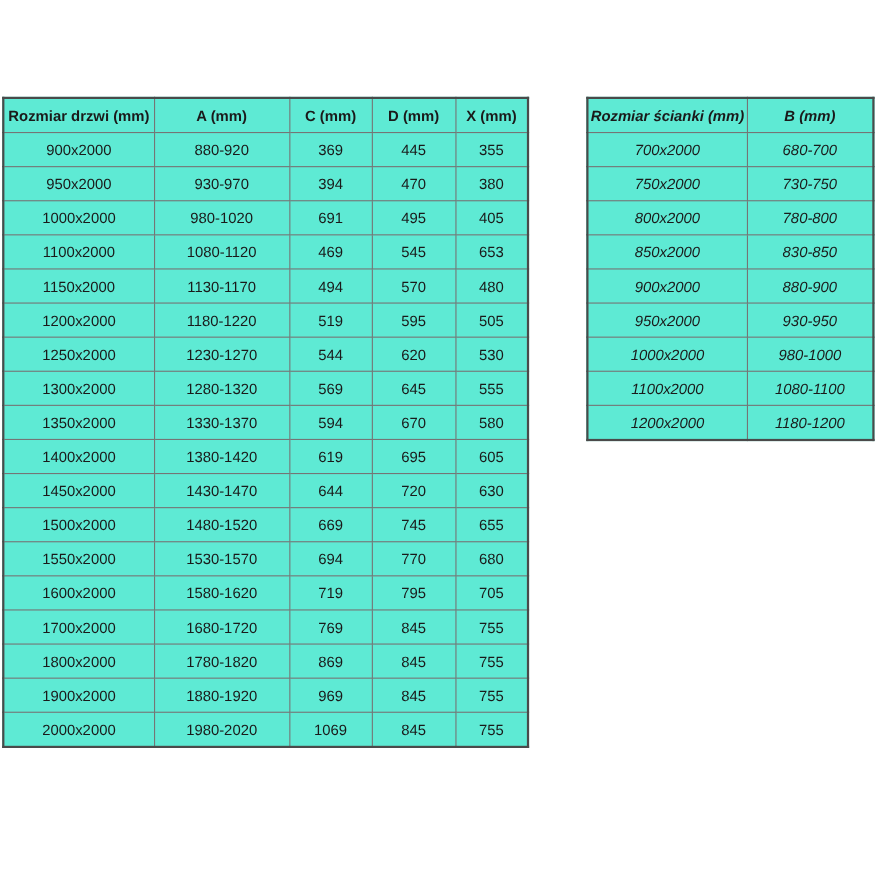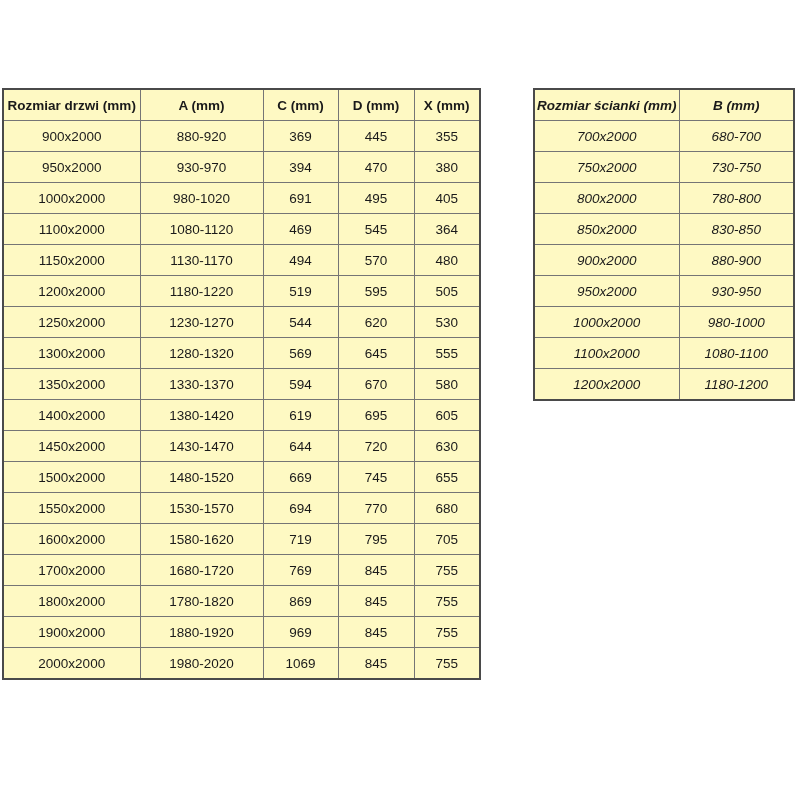--- a/index.html
+++ b/index.html
@@ -11,21 +11,21 @@
     height: 800px;
     background: #ffffff;
     position: relative;
     font-family: "Liberation Sans", sans-serif;
     color: #1a1a1a;
   }
   .spec-table {
     position: absolute;
     border-collapse: collapse;
     table-layout: fixed;
-    background: #fef9c3;
+    background: #5eead4;
     font-size: 13.5px;
     color: #1a1a1a;
     border: 2px solid #4a4a4a;
   }
   .spec-table th,
   .spec-table td {
     border: 1px solid #757575;
     text-align: center;
     vertical-align: middle;
     height: 30px;
@@ -98,21 +98,21 @@
         <td>980-1020</td>
         <td>691</td>
         <td>495</td>
         <td>405</td>
       </tr>
       <tr>
         <td>1100x2000</td>
         <td>1080-1120</td>
         <td>469</td>
         <td>545</td>
-        <td>364</td>
+        <td>653</td>
       </tr>
       <tr>
         <td>1150x2000</td>
         <td>1130-1170</td>
         <td>494</td>
         <td>570</td>
         <td>480</td>
       </tr>
       <tr>
         <td>1200x2000</td>

